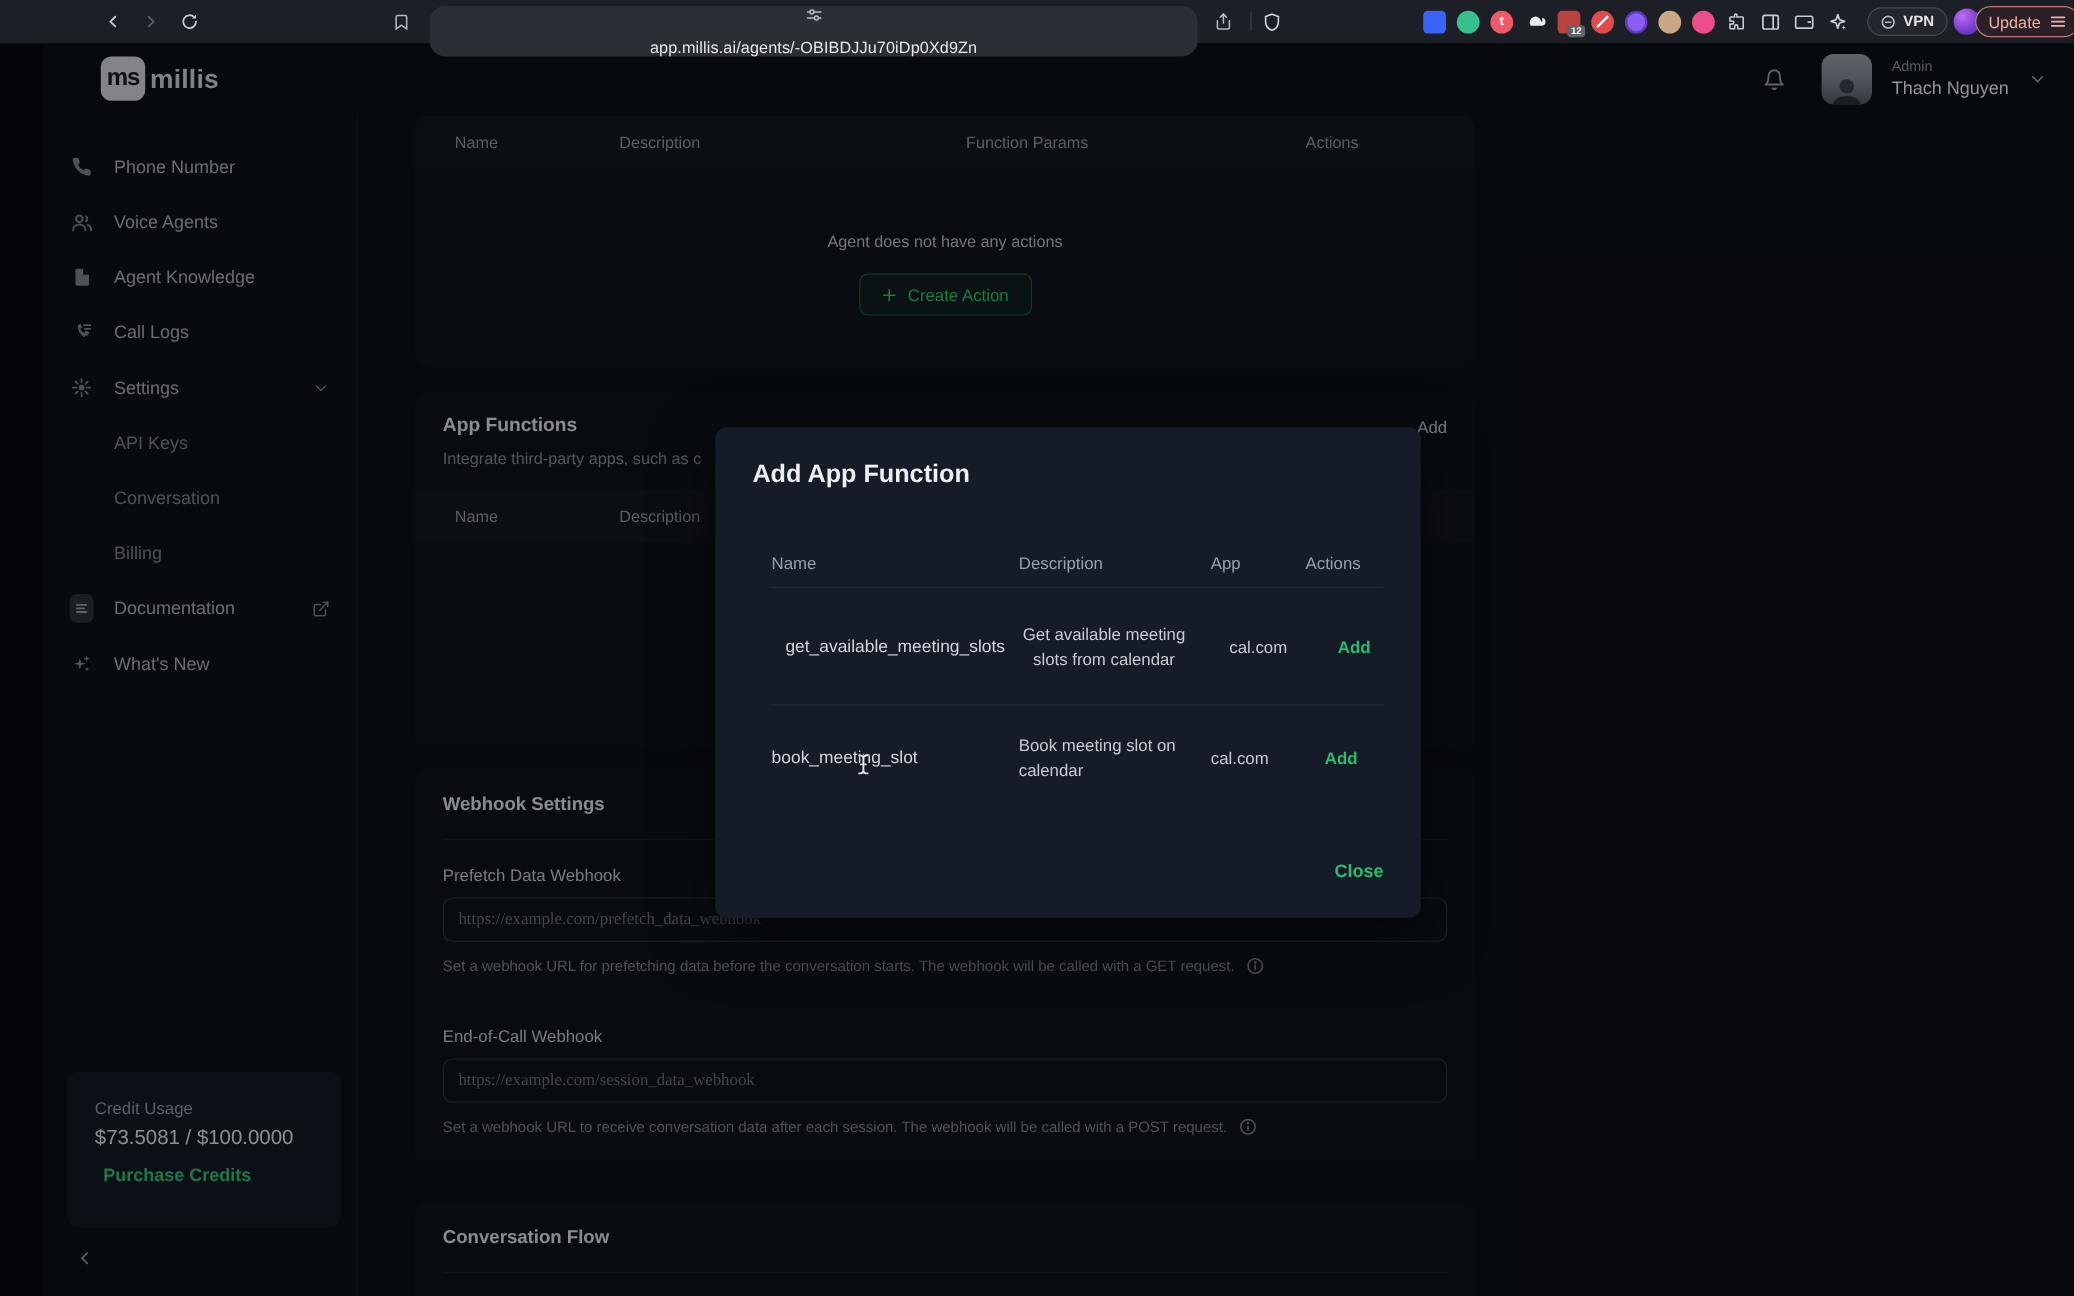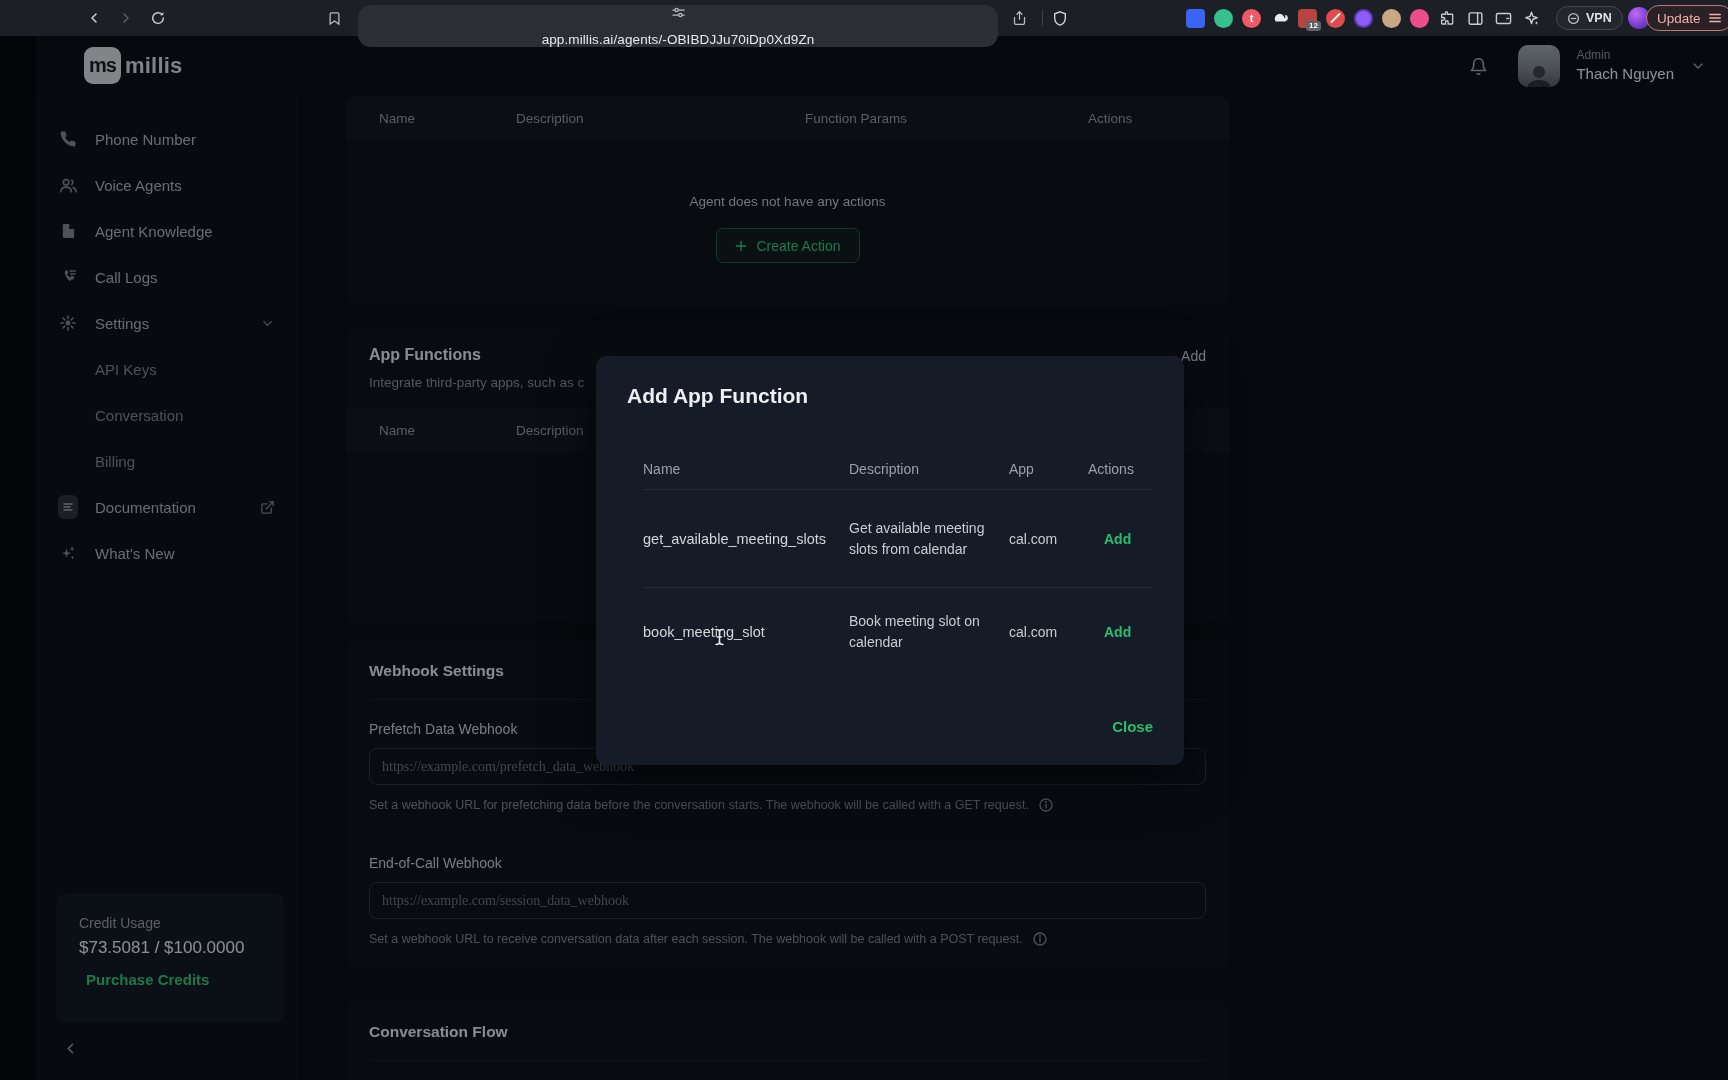--- a/index.html
+++ b/index.html
@@ -149,21 +149,21 @@
   .modal {
     position:absolute; left:596px; top:356px; width:588px; height:409px;
     background:#151c28; border-radius:10px; z-index:100;
     box-shadow:0 14px 50px rgba(0,0,0,.65);
     padding:28px 31px 0 47px;
   }
   .modal-title { color:#edeff2; font-size:21px; font-weight:bold; margin-left:-16px; padding-left:0; }
   .m-grid { display:grid; grid-template-columns:206px 160px 79px 1fr; align-items:center; }
   .m-head { margin-top:40px; height:42px; border-bottom:1px solid #232b38; color:#9aa0aa; font-size:14px; }
   .m-row { border-bottom:1px solid #232b38; }
-  .m-row.r1 { min-height:98px; }
+  .m-row.r1 { min-height:98px;text-align:center; }
   .m-row.r2 { min-height:88px; border-bottom:none; }
   .m-name { color:#d4d7dc; font-size:14.5px; }
   .m-desc { color:#c9cdd3; font-size:14px; line-height:21px; padding-right:18px; }
   .m-app { color:#c9cdd3; font-size:14px; }
   .m-add { color:#29bd6c; font-size:14px; font-weight:bold; padding-left:16px; }
   .m-close { position:absolute; right:31px; bottom:30px; color:#29bd6c; font-size:15px; font-weight:bold; }
 
   .ibeam { position:absolute; left:714px; top:628px; z-index:200; color:#e6e9ee;
            filter:drop-shadow(0 0 1px #000); }
 </style>

